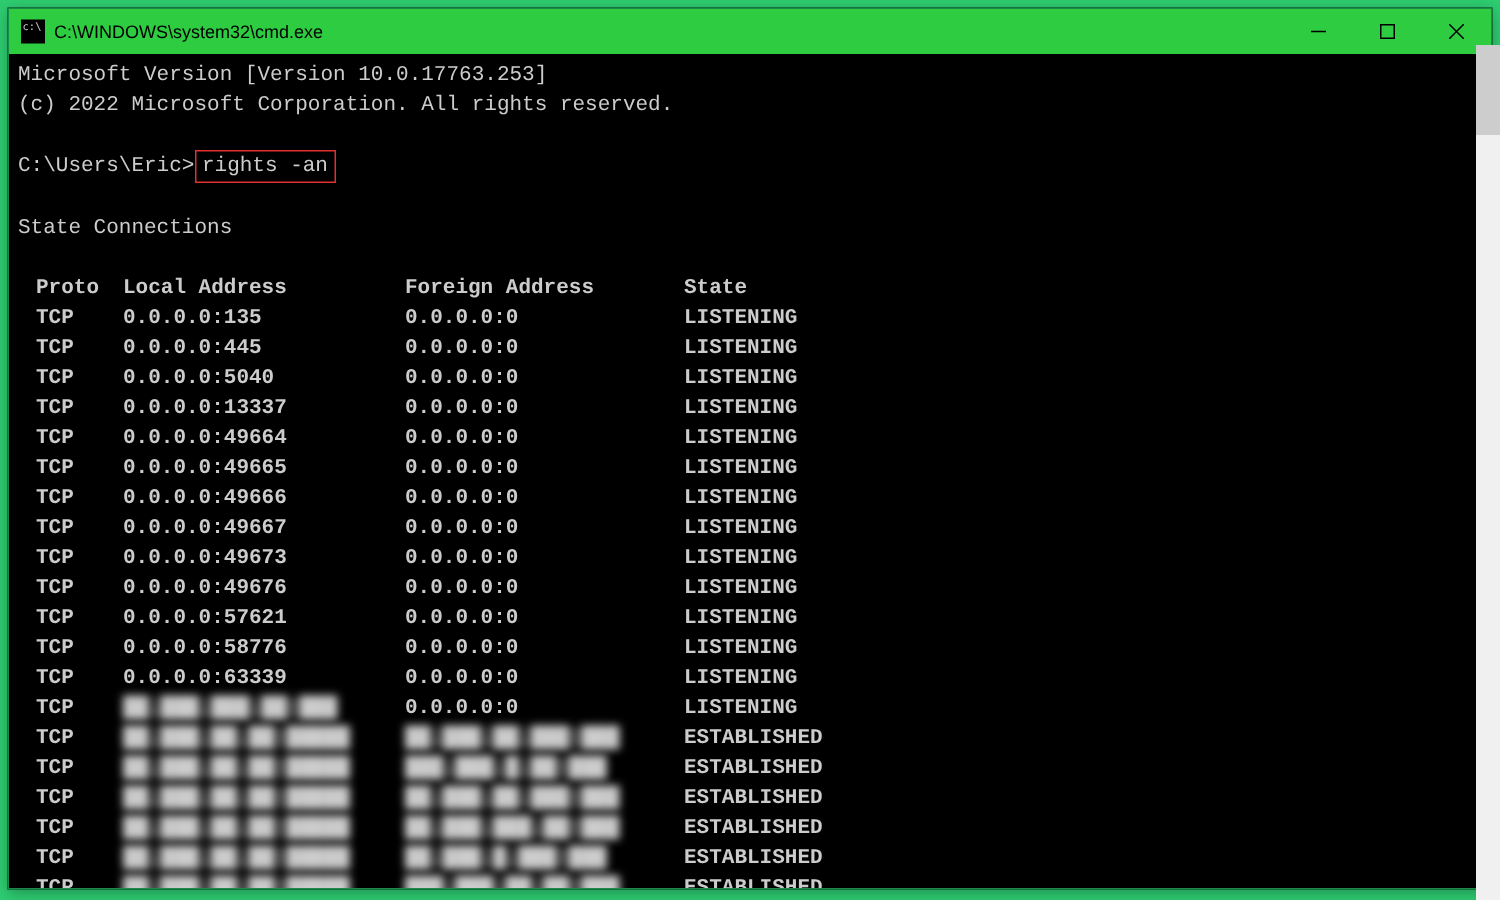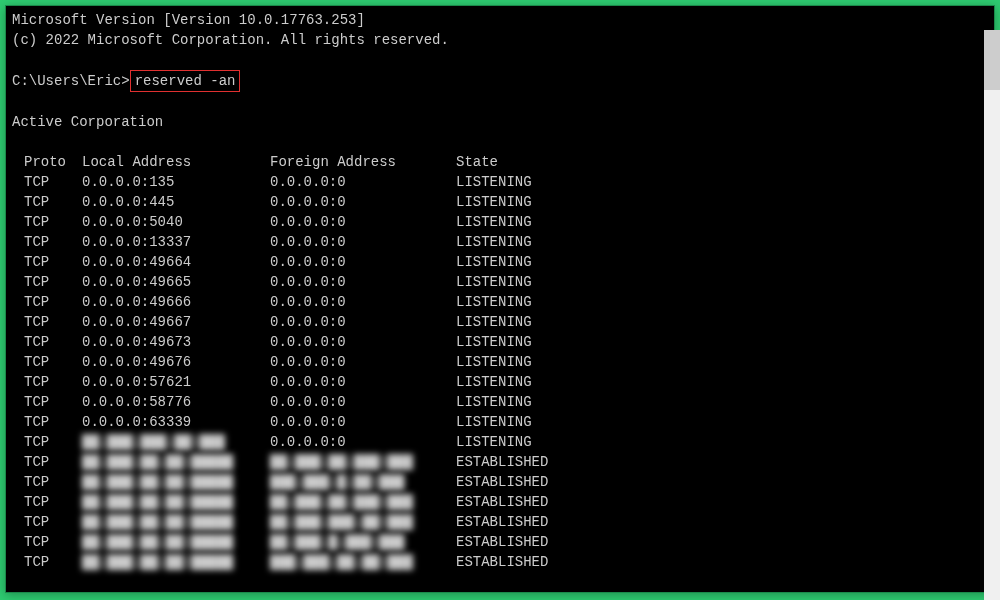--- a/index.html
+++ b/index.html
@@ -94,42 +94,65 @@
     .cmd-highlight {
       border: 1.5px solid #e03030;
       display: inline-block;
       padding: 0 4px;
     }
     .conn-table {
       display: block;
     }
     .conn-row {
       display: flex;
+      font-weight: bold;
     }
     .col-proto { width: 58px; padding-left: 12px; }
     .col-local { width: 188px; }
     .col-foreign { width: 186px; }
     .col-state { flex: 1; }
     .hdr .col-proto { padding-left: 12px; }
     .blur {
       filter: blur(3px);
       background: rgba(120,120,120,0.35);
       border-radius: 2px;
     }
   </style>
 </head>
 <body>
 
 <div class="window">
+  <div class="titlebar">
+    <div class="titlebar-icon"></div>
+    <div class="titlebar-title">C:\WINDOWS\system32\cmd.exe</div>
+    <div class="titlebar-controls">
+      <div class="titlebar-btn">
+        <svg width="10" height="10" viewBox="0 0 10 10">
+            <line x1="0" y1="5" x2="10" y2="5" stroke="black" stroke-width="1"></line>
+          </svg>
+      </div>
+      <div class="titlebar-btn">
+        <svg width="10" height="10" viewBox="0 0 10 10">
+            <rect x="0.5" y="0.5" width="9" height="9" fill="none" stroke="black" stroke-width="1"></rect>
+          </svg>
+      </div>
+      <div class="titlebar-btn close">
+        <svg width="10" height="10" viewBox="0 0 10 10">
+            <line x1="0" y1="0" x2="10" y2="10" stroke="black" stroke-width="1"></line>
+            <line x1="10" y1="0" x2="0" y2="10" stroke="black" stroke-width="1"></line>
+          </svg>
+      </div>
+    </div>
+  </div>
 
   <div class="terminal"><span>Microsoft Version [Version 10.0.17763.253]</span>
 <span>(c) 2022 Microsoft Corporation. All rights reserved.</span>
 
-<span>C:\Users\Eric&gt;</span><span class="cmd-highlight"><span>reserved -an</span></span>
+<span>C:\Users\Eric&gt;</span><span class="cmd-highlight"><span>rights -an</span></span>
 
-<span>Active Corporation</span>
+<span>State Connections</span>
 
 <div class="conn-table"><div class="conn-row hdr"><span class="col-proto">Proto</span><span class="col-local">Local Address</span><span class="col-foreign">Foreign Address</span><span class="col-state">State</span></div><div id="rows"><div class="conn-row"><span class="col-proto">TCP</span><span class="col-local">0.0.0.0:135</span><span class="col-foreign">0.0.0.0:0</span><span class="col-state">LISTENING</span></div><div class="conn-row"><span class="col-proto">TCP</span><span class="col-local">0.0.0.0:445</span><span class="col-foreign">0.0.0.0:0</span><span class="col-state">LISTENING</span></div><div class="conn-row"><span class="col-proto">TCP</span><span class="col-local">0.0.0.0:5040</span><span class="col-foreign">0.0.0.0:0</span><span class="col-state">LISTENING</span></div><div class="conn-row"><span class="col-proto">TCP</span><span class="col-local">0.0.0.0:13337</span><span class="col-foreign">0.0.0.0:0</span><span class="col-state">LISTENING</span></div><div class="conn-row"><span class="col-proto">TCP</span><span class="col-local">0.0.0.0:49664</span><span class="col-foreign">0.0.0.0:0</span><span class="col-state">LISTENING</span></div><div class="conn-row"><span class="col-proto">TCP</span><span class="col-local">0.0.0.0:49665</span><span class="col-foreign">0.0.0.0:0</span><span class="col-state">LISTENING</span></div><div class="conn-row"><span class="col-proto">TCP</span><span class="col-local">0.0.0.0:49666</span><span class="col-foreign">0.0.0.0:0</span><span class="col-state">LISTENING</span></div><div class="conn-row"><span class="col-proto">TCP</span><span class="col-local">0.0.0.0:49667</span><span class="col-foreign">0.0.0.0:0</span><span class="col-state">LISTENING</span></div><div class="conn-row"><span class="col-proto">TCP</span><span class="col-local">0.0.0.0:49673</span><span class="col-foreign">0.0.0.0:0</span><span class="col-state">LISTENING</span></div><div class="conn-row"><span class="col-proto">TCP</span><span class="col-local">0.0.0.0:49676</span><span class="col-foreign">0.0.0.0:0</span><span class="col-state">LISTENING</span></div><div class="conn-row"><span class="col-proto">TCP</span><span class="col-local">0.0.0.0:57621</span><span class="col-foreign">0.0.0.0:0</span><span class="col-state">LISTENING</span></div><div class="conn-row"><span class="col-proto">TCP</span><span class="col-local">0.0.0.0:58776</span><span class="col-foreign">0.0.0.0:0</span><span class="col-state">LISTENING</span></div><div class="conn-row"><span class="col-proto">TCP</span><span class="col-local">0.0.0.0:63339</span><span class="col-foreign">0.0.0.0:0</span><span class="col-state">LISTENING</span></div><div class="conn-row"><span class="col-proto">TCP</span><span class="col-local"><span class="blur">██.███.███.██:███</span></span><span class="col-foreign">0.0.0.0:0</span><span class="col-state">LISTENING</span></div><div class="conn-row"><span class="col-proto">TCP</span><span class="col-local"><span class="blur">██.███.██.██:█████</span></span><span class="col-foreign"><span class="blur">██.███.██.███:███</span></span><span class="col-state">ESTABLISHED</span></div><div class="conn-row"><span class="col-proto">TCP</span><span class="col-local"><span class="blur">██.███.██.██:█████</span></span><span class="col-foreign"><span class="blur">███.███.█.██:███</span></span><span class="col-state">ESTABLISHED</span></div><div class="conn-row"><span class="col-proto">TCP</span><span class="col-local"><span class="blur">██.███.██.██:█████</span></span><span class="col-foreign"><span class="blur">██.███.██.███:███</span></span><span class="col-state">ESTABLISHED</span></div><div class="conn-row"><span class="col-proto">TCP</span><span class="col-local"><span class="blur">██.███.██.██:█████</span></span><span class="col-foreign"><span class="blur">██.███.███.██:███</span></span><span class="col-state">ESTABLISHED</span></div><div class="conn-row"><span class="col-proto">TCP</span><span class="col-local"><span class="blur">██.███.██.██:█████</span></span><span class="col-foreign"><span class="blur">██.███.█.███:███</span></span><span class="col-state">ESTABLISHED</span></div><div class="conn-row"><span class="col-proto">TCP</span><span class="col-local"><span class="blur">██.███.██.██:█████</span></span><span class="col-foreign"><span class="blur">███.███.██.██:███</span></span><span class="col-state">ESTABLISHED</span></div></div></div></div>
 
   <div class="scrollbar">
     <div class="scrollbar-thumb"></div>
   </div>
 </div>
 
 </body></html>

